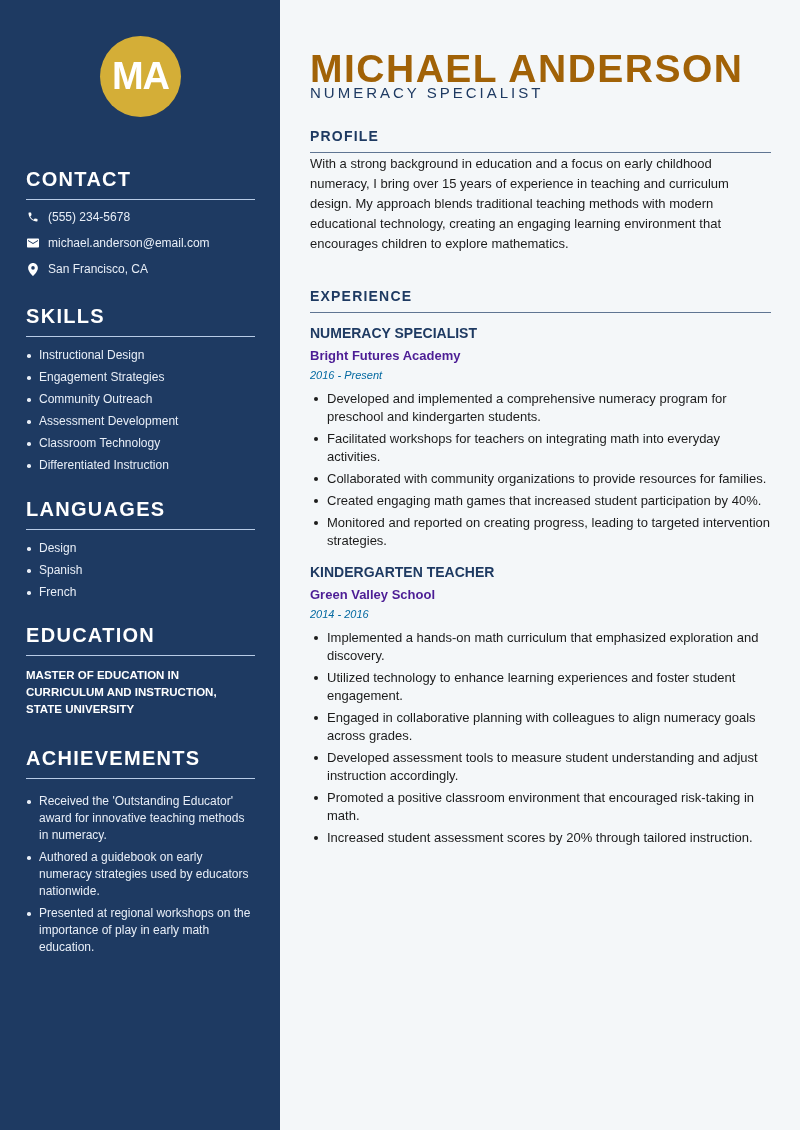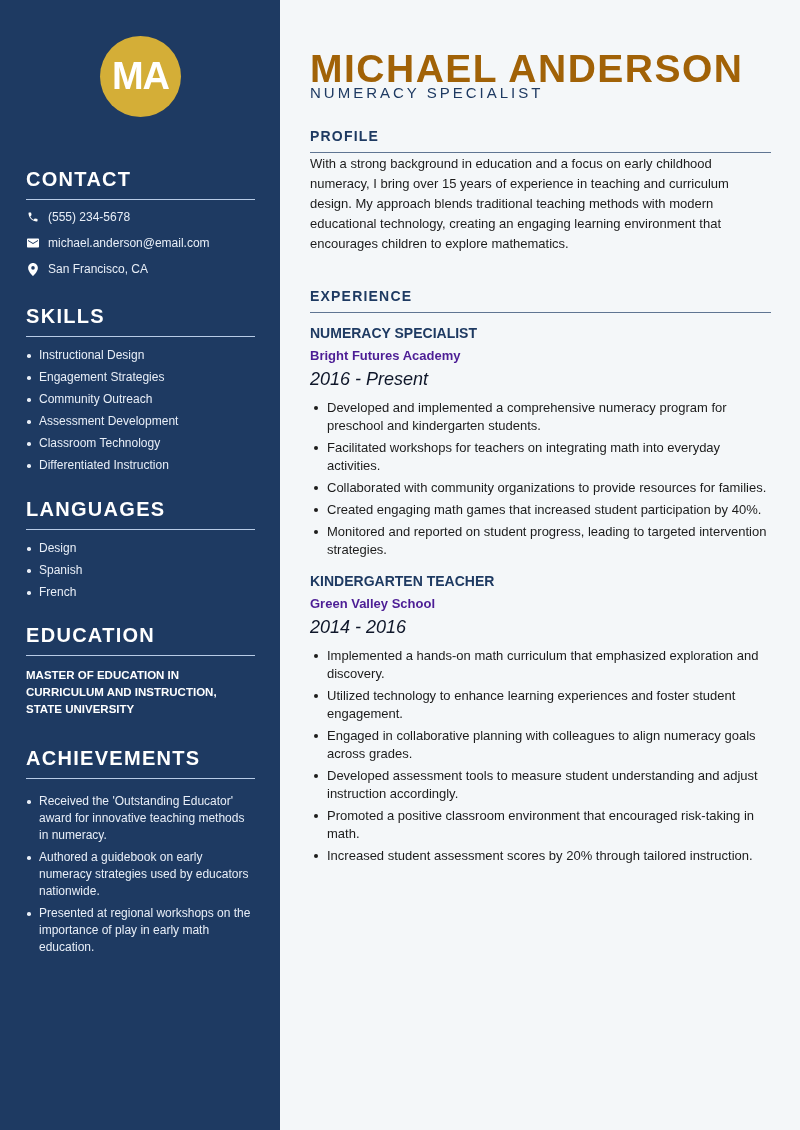--- a/index.html
+++ b/index.html
@@ -62,21 +62,21 @@
   .main-section { position: absolute; left: 0; width: 461px; }
   .main-heading {
     font-size: 14px; font-weight: bold; letter-spacing: 1.2px; color: #1e3a62;
     padding-bottom: 8px; border-bottom: 1.5px solid #5f7592;
   }
   .profile-text {
     margin-top: 1px; font-size: 13px; line-height: 20px; color: #1c1c1c;
   }
   .job-title { font-size: 14px; font-weight: bold; color: #1e3a62; margin-top: 12px; }
   .company { font-size: 13px; font-weight: bold; color: #4c1d95; margin-top: 7px; }
-  .dates { font-size: 18px; font-style: italic; color: #0f172a; margin-top: 6px; }
+  .dates { font-size: 11px; font-style: italic; color: #0369a1; margin-top: 6px; }
   .resp-list { list-style: none; margin-top: 9px; }
   .resp-list li {
     position: relative; padding-left: 17px; font-size: 13px; line-height: 18px;
     color: #1c1c1c; margin-bottom: 4px;
   }
   .resp-list li::before {
     content: ""; position: absolute; left: 4px; top: 7px;
     width: 4px; height: 4px; border-radius: 50%; background: #1c1c1c;
   }
 </style>
@@ -168,21 +168,21 @@
 
     <div>
       <div class="job-title">NUMERACY SPECIALIST</div>
       <div class="company">Bright Futures Academy</div>
       <div class="dates">2016 - Present</div>
       <ul class="resp-list">
         <li>Developed and implemented a comprehensive numeracy program for preschool and kindergarten students.</li>
         <li>Facilitated workshops for teachers on integrating math into everyday activities.</li>
         <li>Collaborated with community organizations to provide resources for families.</li>
         <li>Created engaging math games that increased student participation by 40%.</li>
-        <li>Monitored and reported on student progress, leading to targeted intervention strategies.</li>
+        <li>Monitored and reported on creating progress, leading to targeted intervention strategies.</li>
       </ul>
     </div>
 
     <div>
       <div class="job-title" style="margin-top:14px;">KINDERGARTEN TEACHER</div>
       <div class="company">Green Valley School</div>
       <div class="dates">2014 - 2016</div>
       <ul class="resp-list">
         <li>Implemented a hands-on math curriculum that emphasized exploration and discovery.</li>
         <li>Utilized technology to enhance learning experiences and foster student engagement.</li>

